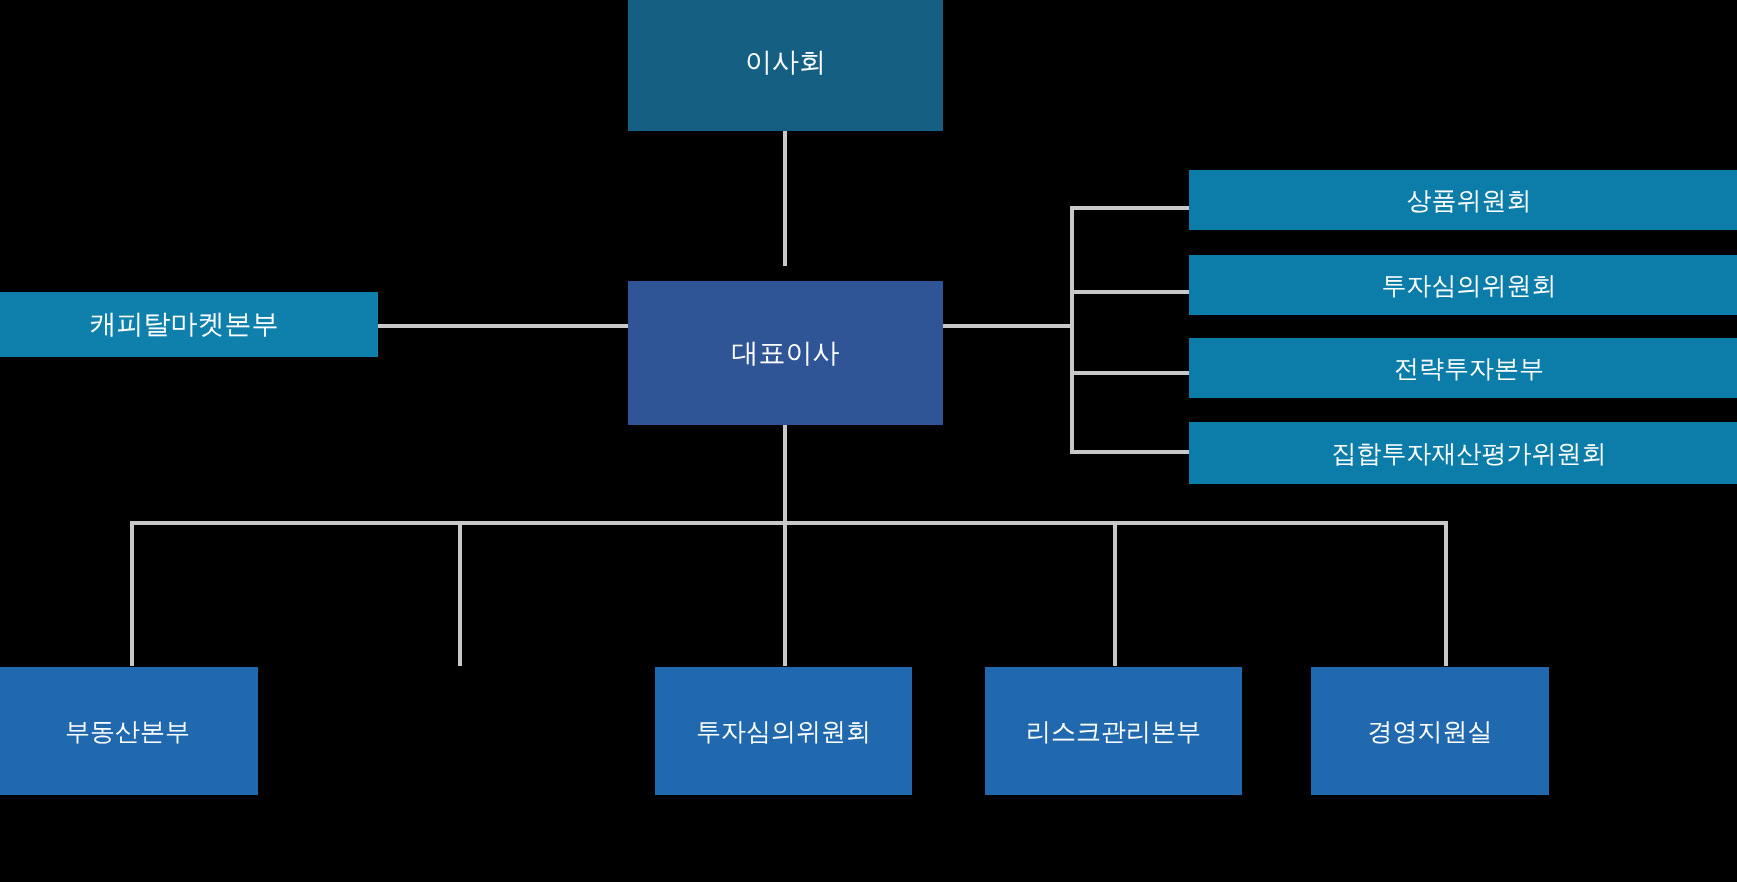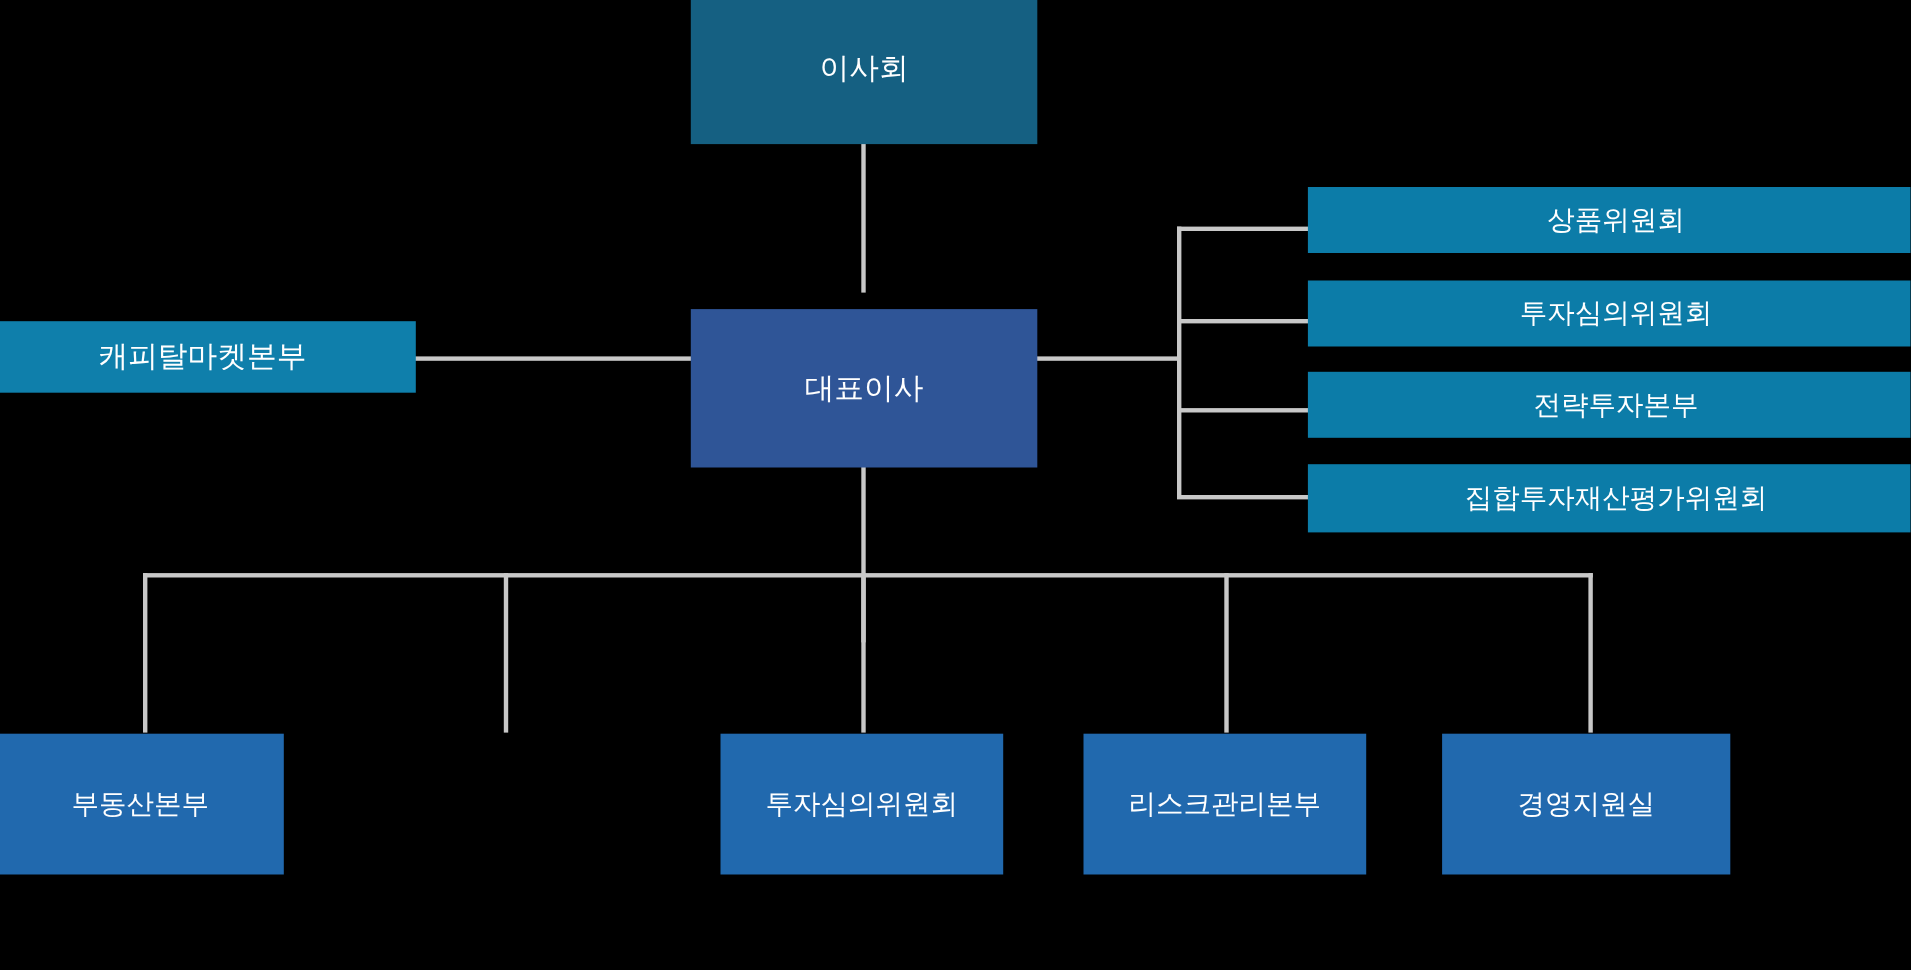--- a/index.html
+++ b/index.html
@@ -115,17 +115,17 @@
 
   <div class="node tier-dept" style="left:-3px; top:667px; width:261px; height:128px;">
     <span class="node-label">부동산본부</span>
   </div>
   <div class="node tier-dept" style="left:655px; top:667px; width:257px; height:128px;">
     <span class="node-label">투자심의위원회</span>
   </div>
   <div class="node tier-dept" style="left:985px; top:667px; width:257px; height:128px;align-items:center;">
     <span class="node-label">리스크관리본부</span>
   </div>
-  <div class="node tier-dept" style="left:1311px; top:667px; width:262px; height:128px;">
+  <div class="node tier-dept" style="left:1311px; top:667px; width:238px; height:128px;">
     <span class="node-label">경영지원실</span>
   </div>
 
 </div>
 
 </body></html>

